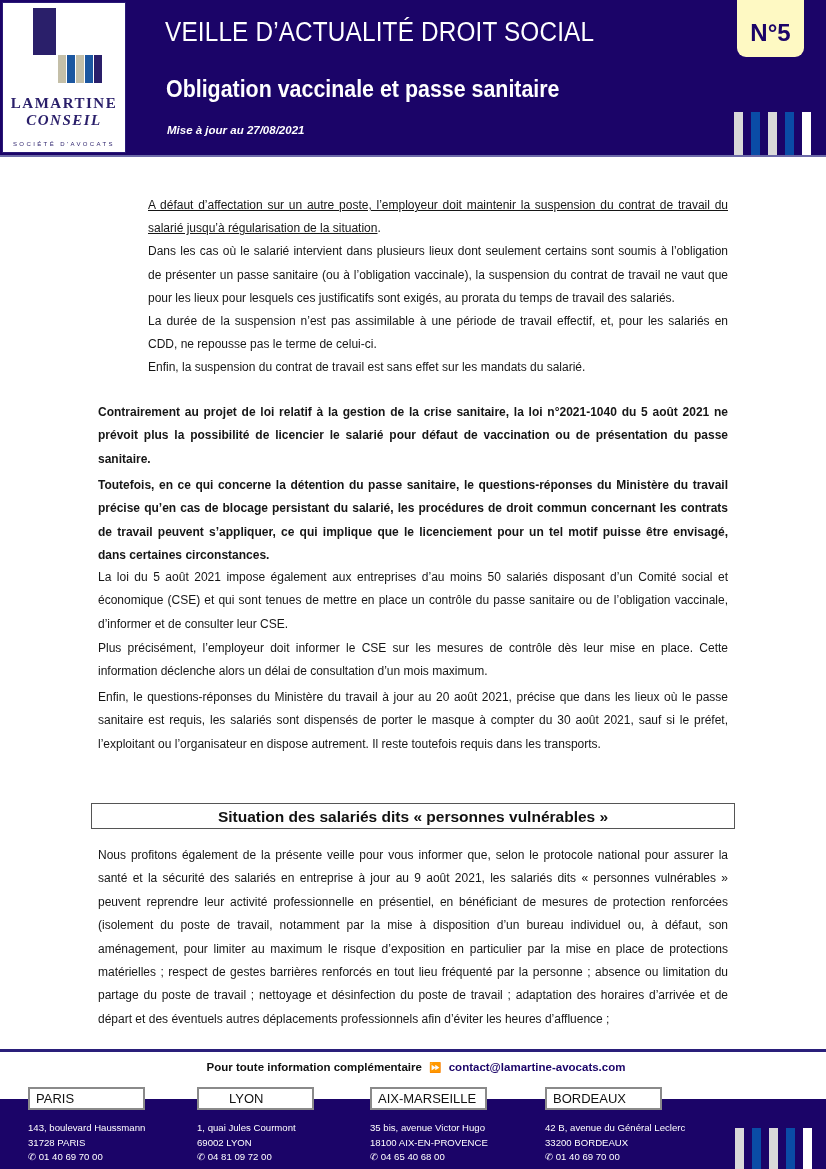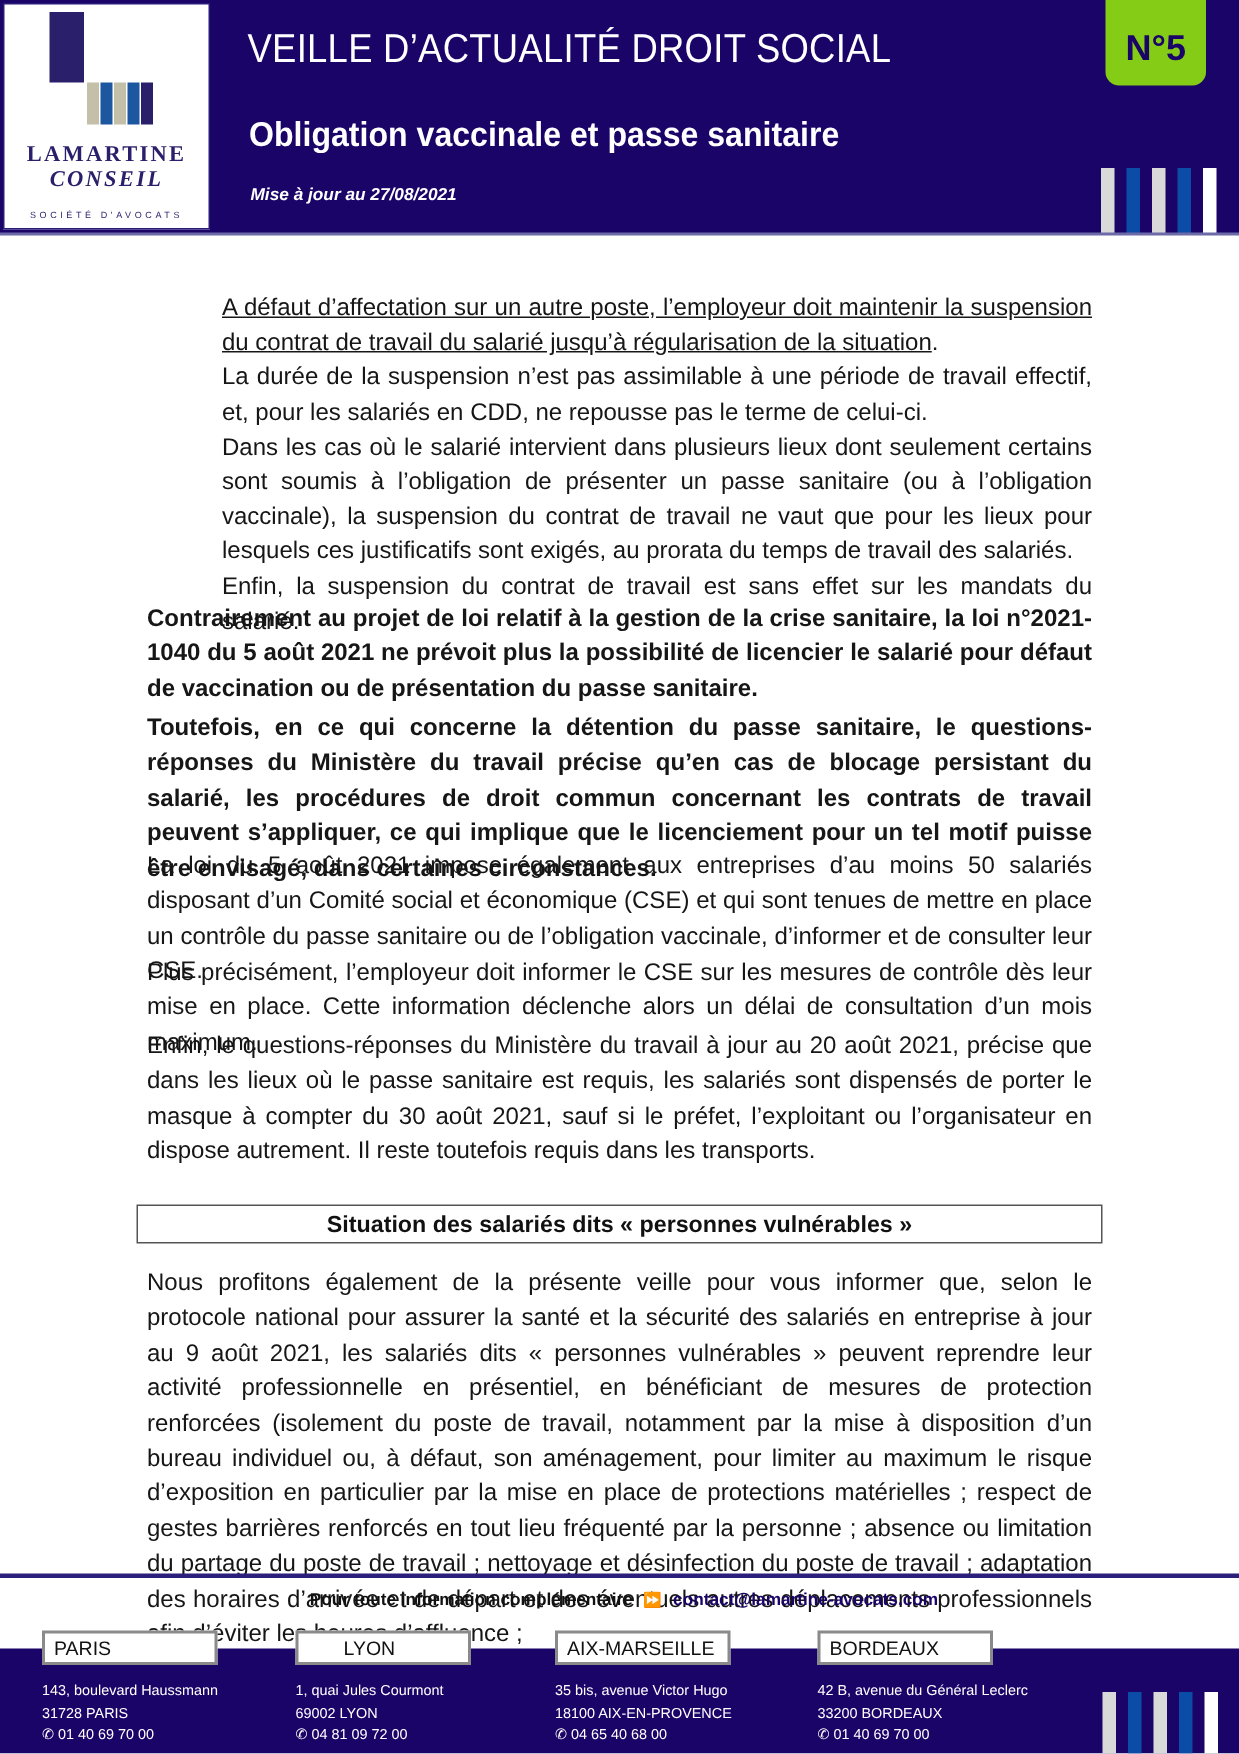--- a/index.html
+++ b/index.html
@@ -1,20 +1,20 @@
 <!DOCTYPE html>
 <html><head>
 <meta charset="utf-8">
 <style>
   html, body { margin:0; padding:0; }
   body { width:826px; height:1169px; background:#ffffff; position:relative; overflow:hidden;
          font-family:"Liberation Sans", sans-serif; color:#111; }
   .header { position:absolute; left:0; top:0; width:826px; height:156px; background:#1b0468; }
   .header-rule { position:absolute; left:0; top:155px; width:826px; height:2px; background:#6c6aa8; }
-  .logo { position:absolute; left:2px; top:2px; width:138px; height:151px; background:#fff;
+  .logo { position:absolute; left:2px; top:2px; width:124px; height:151px; background:#fff;
           border:1px solid #2a1a78; box-sizing:border-box;padding-left:24px; }
   .logo .bar { position:absolute; bottom:98px; }
   .logo .big { left:30px; top:5px; width:23px; height:47px; background:#2a1f6a; }
   .logo .s1 { left:55px; top:52px; width:8px; height:28px; background:#c4bfa8; }
   .logo .s2 { left:64px; top:52px; width:8px; height:28px; background:#1c57a0; }
   .logo .s3 { left:73px; top:52px; width:8px; height:28px; background:#c4bfa8; }
   .logo .s4 { left:82px; top:52px; width:8px; height:28px; background:#1c57a0; }
   .logo .s5 { left:91px; top:52px; width:8px; height:28px; background:#2a1f6a; }
   .logo .bar { bottom:auto; }
   .logo-name { position:absolute; left:0; top:92px; width:100%; text-align:center;
@@ -22,27 +22,27 @@
                font-size:15px; line-height:17px; letter-spacing:1.5px; }
   .logo-name .l2 { font-style:italic; }
   .logo-sub { position:absolute; left:0; top:138px; width:100%; text-align:center;
               font-size:6px; letter-spacing:2.4px; color:#2a1f6a; }
   .h-title { position:absolute; left:165px; top:17px; font-size:27px; color:#fff;
              font-family:"Liberation Sans Narrow","Liberation Sans", sans-serif; letter-spacing:0.2px;
              transform:scaleX(0.9); transform-origin:left top; white-space:nowrap; }
   .h-sub { position:absolute; left:166px; top:76px; font-size:23px; color:#fff; font-weight:bold;
            white-space:nowrap; transform:scaleX(0.93); transform-origin:left top; }
   .h-date { position:absolute; left:167px; top:124px; font-size:11.5px; color:#fff; font-weight:bold; font-style:italic; }
-  .issue { position:absolute; left:737px; top:0; width:67px; height:57px; background:#84cc16;
+  .issue { position:absolute; left:737px; top:0; width:67px; height:57px; background:#fef9c3;
            border-radius:0 0 9px 9px; text-align:center; line-height:66px; font-weight:bold;
            font-size:24px; color:#1b0468; }
   .stripes { position:absolute; top:112px; height:44px; }
   .stripe { position:absolute; top:0; width:9px; height:44px; }
 
-  .body-text { position:absolute; font-family:"Liberation Sans", sans-serif; font-size:16px;
+  .body-text { position:absolute; font-family:"Liberation Sans", sans-serif; font-size:12px;
                line-height:23.4px; color:#161616; text-align:justify; }
   .p { margin:0; }
   .indented { left:148px; width:580px; top:194px; }
   .indented .p { line-height:23.2px; }
   .u { text-decoration:underline; }
   .full { left:98px; width:630px; }
   .bold { font-weight:bold; }
   .sec-box { position:absolute; left:91px; top:803px; width:644px; height:26px; border:1px solid #555;
              box-sizing:border-box; text-align:center; font-weight:bold; font-size:15.5px; line-height:25px; }
 
@@ -84,22 +84,22 @@
     <div class="stripe" style="left:17px;background:#0a4ca6"></div>
     <div class="stripe" style="left:34px;background:#d9d9d9"></div>
     <div class="stripe" style="left:51px;background:#0a4ca6"></div>
     <div class="stripe" style="left:68px;background:#ffffff"></div>
   </div>
 </div>
 <div class="header-rule"></div>
 
 <div class="body-text indented">
   <p class="p"><span class="u">A défaut d’affectation sur un autre poste, l’employeur doit maintenir la suspension du contrat de travail du salarié jusqu’à régularisation de la situation</span><span>.</span></p>
+  <p class="p">Dans les cas où le salarié intervient dans plusieurs lieux dont seulement certains sont soumis à l’obligation de présenter un passe sanitaire (ou à l’obligation vaccinale), la suspension du contrat de travail ne vaut que pour les lieux pour lesquels ces justificatifs sont exigés, au prorata du temps de travail des salariés.</p>
   <p class="p">La durée de la suspension n’est pas assimilable à une période de travail effectif, et, pour les salariés en CDD, ne repousse pas le terme de celui-ci.</p>
-  <p class="p">Dans les cas où le salarié intervient dans plusieurs lieux dont seulement certains sont soumis à l’obligation de présenter un passe sanitaire (ou à l’obligation vaccinale), la suspension du contrat de travail ne vaut que pour les lieux pour lesquels ces justificatifs sont exigés, au prorata du temps de travail des salariés.</p>
   <p class="p">Enfin, la suspension du contrat de travail est sans effet sur les mandats du salarié.</p>
 </div>
 
 <div class="body-text full bold" style="top:401px;">Contrairement au projet de loi relatif à la gestion de la crise sanitaire, la loi n°2021-1040 du 5 août 2021 ne prévoit plus la possibilité de licencier le salarié pour défaut de vaccination ou de présentation du passe sanitaire.</div>
 <div class="body-text full bold" style="top:474px;">Toutefois, en ce qui concerne la détention du passe sanitaire, le questions-réponses du Ministère du travail précise qu’en cas de blocage persistant du salarié, les procédures de droit commun concernant les contrats de travail peuvent s’appliquer, ce qui implique que le licenciement pour un tel motif puisse être envisagé, dans certaines circonstances.</div>
 <div class="body-text full" style="top:566px;">La loi du 5 août 2021 impose également aux entreprises d’au moins 50 salariés disposant d’un Comité social et économique (CSE) et qui sont tenues de mettre en place un contrôle du passe sanitaire ou de l’obligation vaccinale, d’informer et de consulter leur CSE.</div>
 <div class="body-text full" style="top:637px;">Plus précisément, l’employeur doit informer le CSE sur les mesures de contrôle dès leur mise en place. Cette information déclenche alors un délai de consultation d’un mois maximum.</div>
 <div class="body-text full" style="top:686px;">Enfin, le questions-réponses du Ministère du travail à jour au 20 août 2021, précise que dans les lieux où le passe sanitaire est requis, les salariés sont dispensés de porter le masque à compter du 30 août 2021, sauf si le préfet, l’exploitant ou l’organisateur en dispose autrement. Il reste toutefois requis dans les transports.</div>
 
 <div class="sec-box">Situation des salariés dits « personnes vulnérables »</div>

